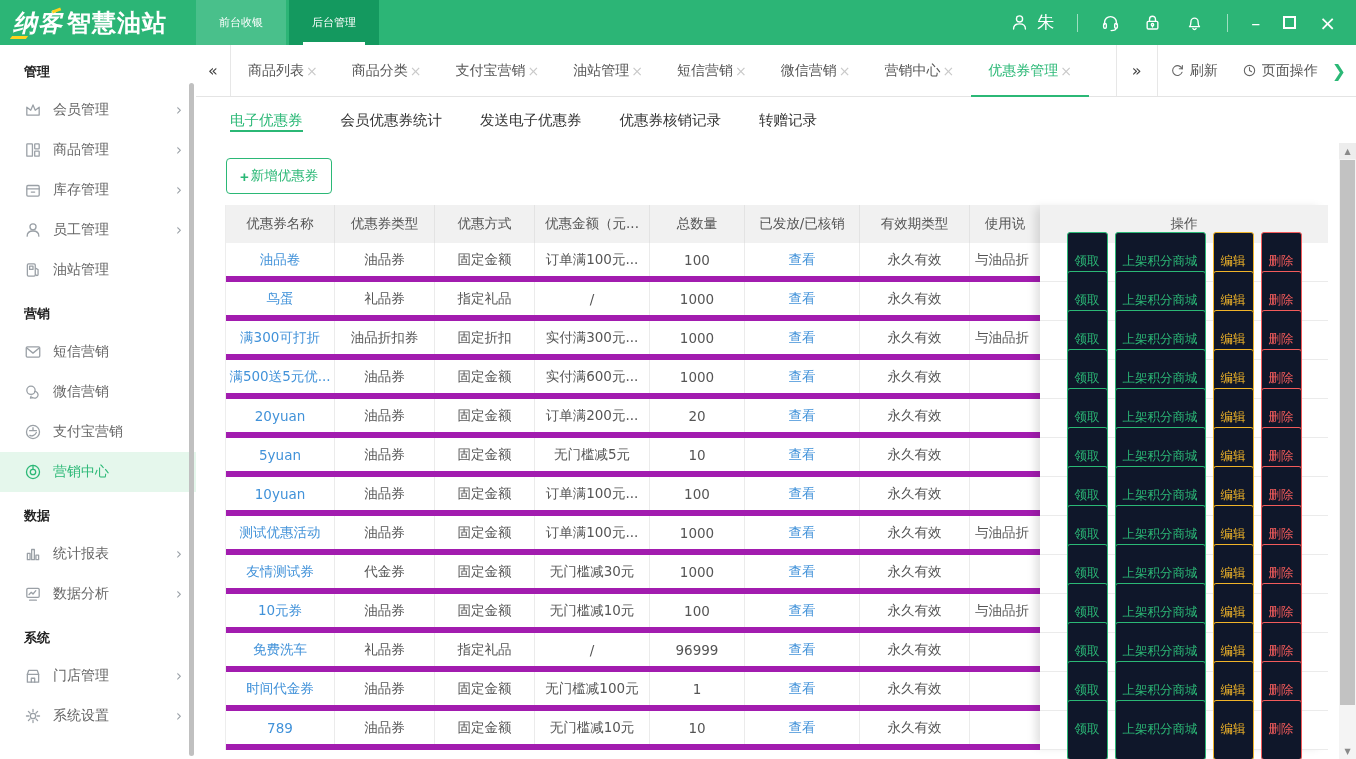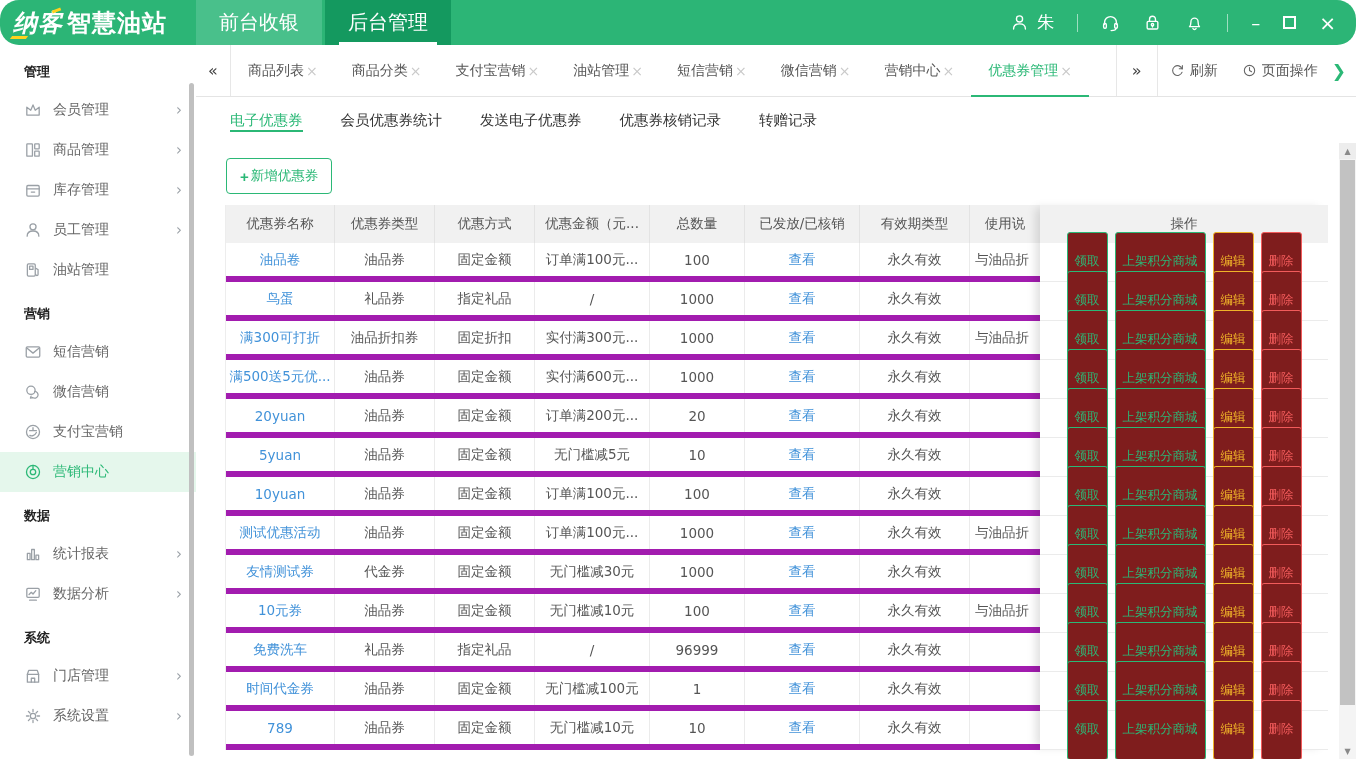--- a/index.html
+++ b/index.html
@@ -1,26 +1,26 @@
 <!DOCTYPE html>
 <html><head>
 <meta charset="utf-8">
 <style>
   * { margin:0; padding:0; box-sizing:border-box; }
   html,body { width:1356px; height:759px; overflow:hidden; font-family:"DejaVu Sans","Liberation Sans",sans-serif; background:#fff; }
   .stage { position:relative; width:1356px; height:759px; overflow:hidden; background:#fff; }
 
   
-  .topbar { position:absolute; top:0; left:0; width:100%; height:45px; background:#2cb576; display:flex; align-items:stretch; color:#fff; z-index:30;border-radius:19px; }
+  .topbar { position:absolute; top:0; left:0; width:100%; height:45px; background:#2cb576; display:flex; align-items:stretch; color:#fff; z-index:30; }
   .logo { width:196px; display:flex; align-items:center; padding-left:13px; font-size:24px; font-weight:bold; letter-spacing:1px; white-space:nowrap; }
   .logo-brand { position:relative; font-style:italic; margin-right:4px; }
   .logo-brand::after { content:""; position:absolute; left:-2px; bottom:0px; width:16px; height:3px; background:#ffd21e; transform:skewX(-35deg); }
   .logo-brand::before { content:""; position:absolute; right:2px; top:2px; width:9px; height:3px; background:#ffd21e; transform:rotate(-20deg); }
   .topnav { display:flex; align-items:stretch; }
-  .topnav-item { padding:0 23px; display:flex; align-items:center; font-size:20px; background:#49c08b; margin-right:3px; cursor:pointer; position:relative; }
+  .topnav-item { padding:0 23px; display:flex; align-items:center; font-size:11px; background:#49c08b; margin-right:3px; cursor:pointer; position:relative; }
   .topnav-item.active { background:#14995f; }
   .topnav-item.active::after { content:""; position:absolute; left:14px; right:14px; bottom:0; height:3px; background:#fff; }
   .top-right { margin-left:auto; display:flex; align-items:center; gap:23px; padding-right:20px; }
   .user-chip { display:flex; align-items:center; gap:8px; font-size:17px; cursor:pointer; }
   .ticn { width:19px; height:19px; display:inline-flex; }
   .ticn svg, .icn svg, .gicn svg { width:100%; height:100%; fill:none; stroke:currentColor; stroke-width:1.15; stroke-linecap:round; stroke-linejoin:round; }
   .tdiv { width:1px; height:18px; background:rgba(255,255,255,.55); }
   .win-min { font-size:18px; line-height:10px; cursor:pointer; }
   .win-max { width:13px; height:13px; border:2px solid #fff; cursor:pointer; }
   .win-close { font-size:20px; line-height:14px; cursor:pointer; }
@@ -63,21 +63,21 @@
   .th { display:flex; align-items:center; justify-content:center; font-size:13.5px; color:#555; border-right:1px solid #e3e3e3; white-space:nowrap; overflow:hidden; }
   .tr { display:grid; grid-template-columns:109px 100px 100px 115px 95px 115px 110px 71px; height:39px; border-bottom:6px solid #a21caf; background:#fff; }
   .td { display:flex; align-items:center; justify-content:center; font-size:13.5px; color:#555; border-right:1px solid #ebebeb; white-space:nowrap; overflow:hidden; }
   .link { color:#4192d9; cursor:pointer; }
   .td.usage { justify-content:flex-start; padding-left:5px; }
 
   
   .opcol { position:absolute; left:844px; top:108px; width:288px; background:#fff; box-shadow:-7px 0 9px -3px rgba(0,0,0,.13); }
   .op-head { height:38px; background:#f1f1f1; display:flex; align-items:center; justify-content:center; font-size:13.5px; color:#555; }
   .op-row { height:39px; border-bottom:1px solid #ebebeb; display:flex; align-items:center; justify-content:center; gap:7px; }
-  .btn { border-radius:3px; background:#7f1d1d; font-size:12.5px; padding:21px 7px; cursor:pointer; border:1px solid; line-height:1.25; white-space:nowrap; }
+  .btn { border-radius:3px; background:#0f172a; font-size:12.5px; padding:21px 7px; cursor:pointer; border:1px solid; line-height:1.25; white-space:nowrap; }
   .btn.g { color:#2bb876; border-color:#2bb876; }
   .btn.y { color:#f0b429; border-color:#f0b429; }
   .btn.r { color:#f25b5b; border-color:#f25b5b; }
 
   
   .vscroll { position:absolute; right:0; top:46px; bottom:0; width:17px; background:#f4f4f4; }
   .vs-btn { position:absolute; left:0; right:0; height:16px; display:flex; align-items:center; justify-content:center; font-size:8px; color:#8a8a8a; background:#ededed; cursor:pointer; }
   .vs-up { top:0; }
   .vs-down { bottom:0; background:#f4f4f4; }
   .vs-thumb { position:absolute; top:17px; left:1px; width:15px; height:545px; background:#c2c2c2; cursor:pointer; }

